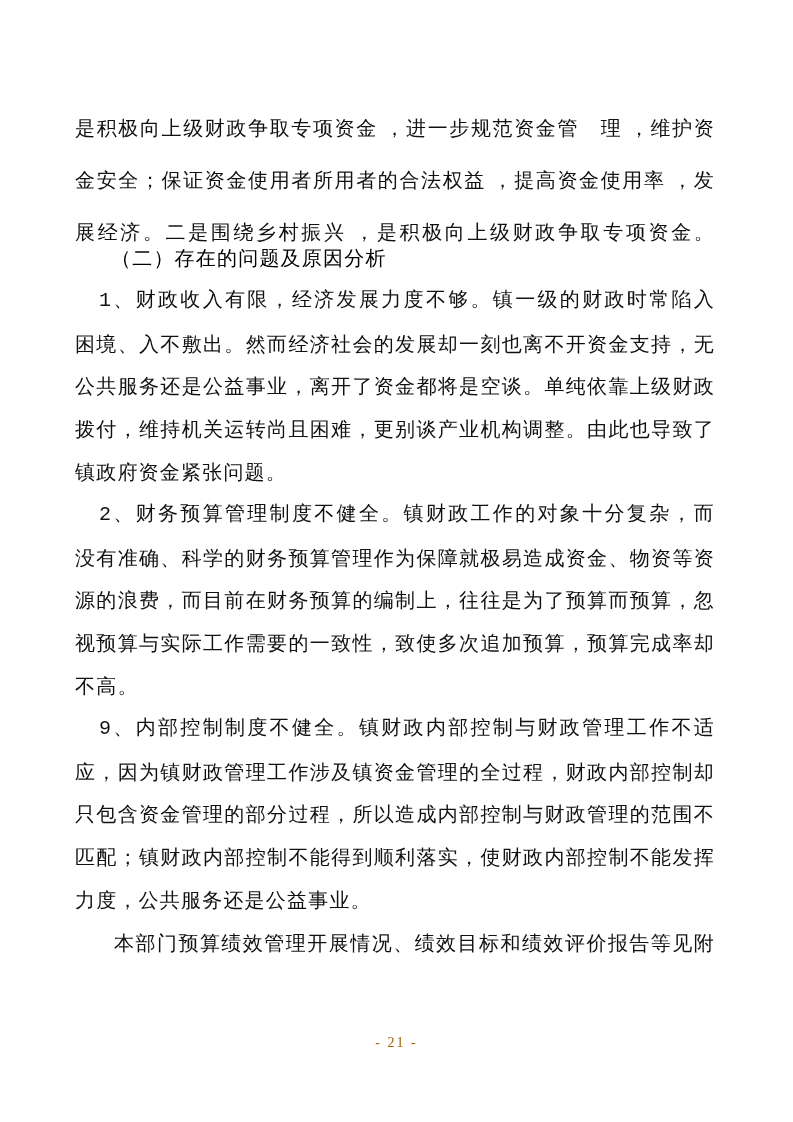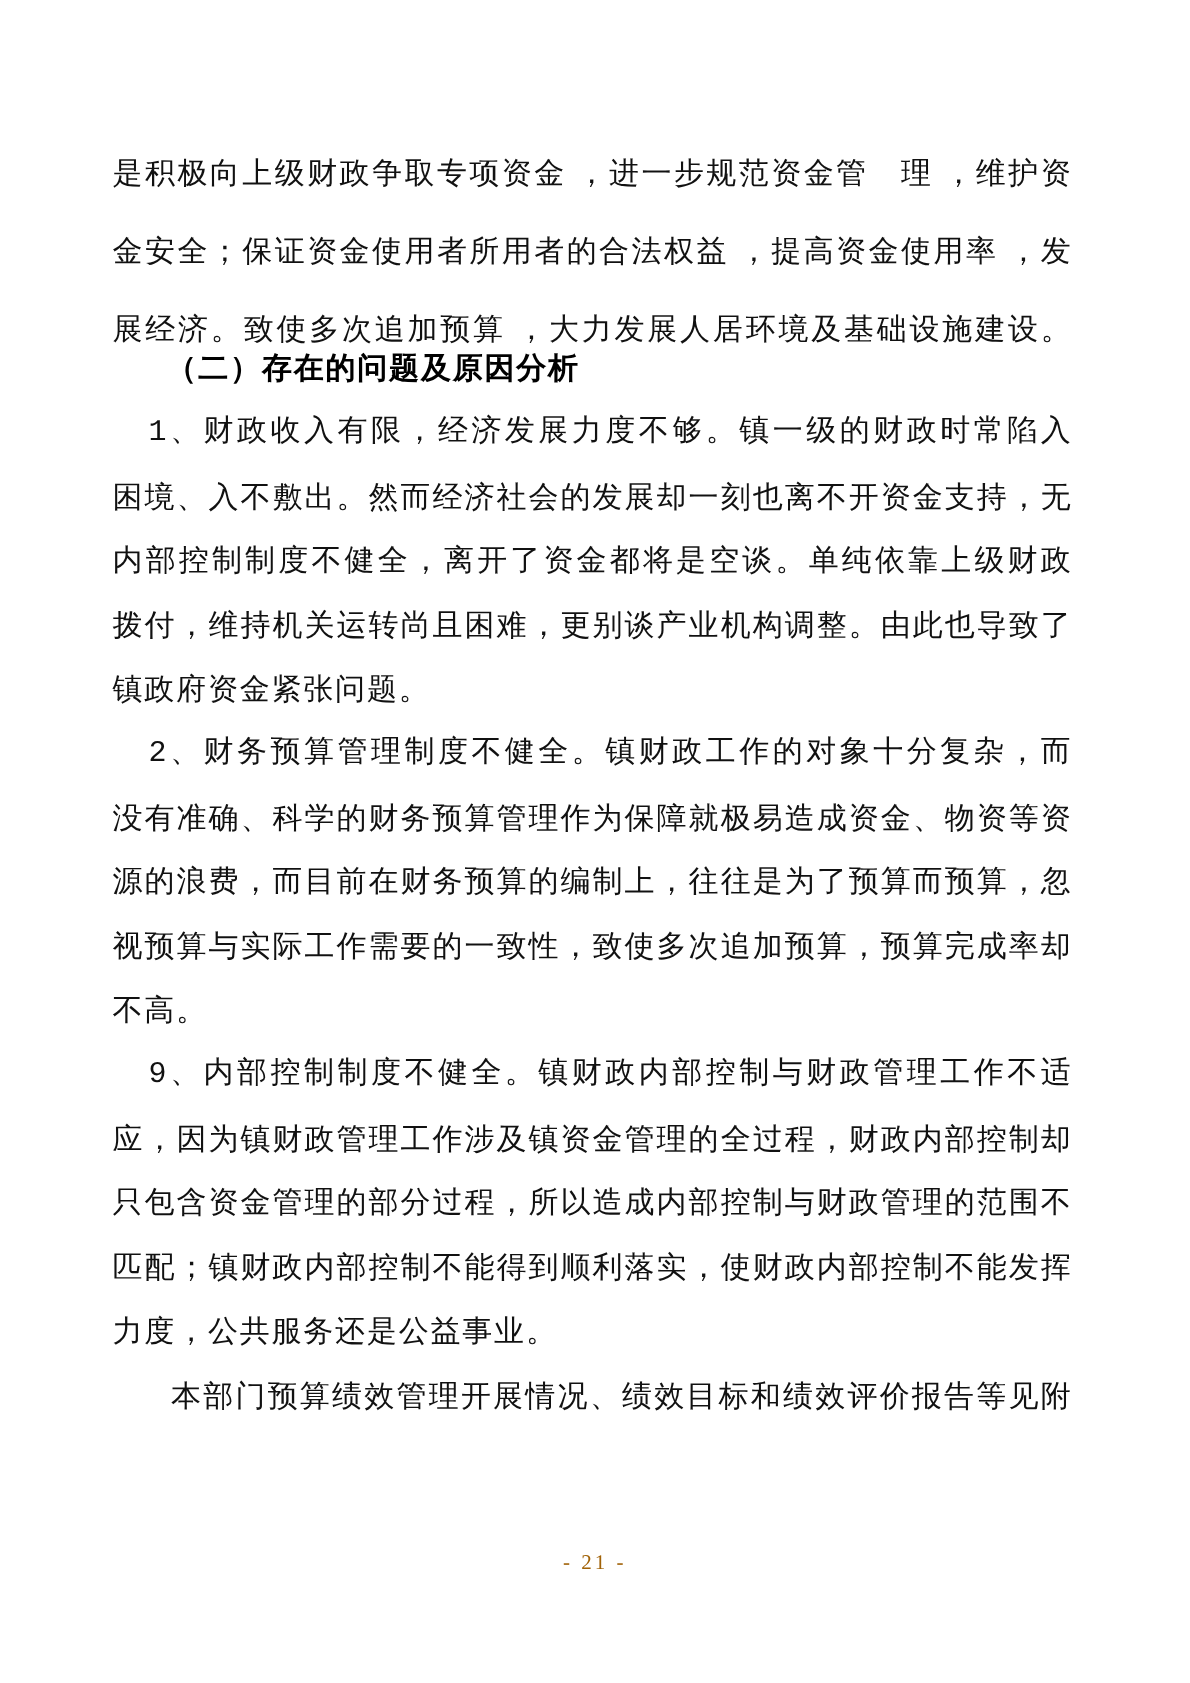--- a/index.html
+++ b/index.html
@@ -12,21 +12,21 @@
     width: 793px;
     height: 1122px;
     background: #ffffff;
     color: #000000;
     font-family: "Liberation Serif", "DejaVu Serif", serif;
     overflow: hidden;
   }
   .textcol {
     position: absolute;
     left: 75px;
-    top: 90px;
+    top: 102px;
     width: 640px;
   }
   .line {
     font-size: 20px;
     letter-spacing: 1.2px;
     white-space: pre-wrap;
     color: #111111;
   }
   .intro .line {
     line-height: 52px;
@@ -39,21 +39,21 @@
   }
   .jl {
     text-align: justify;
     text-align-last: justify;
   }
   .end {
     text-align: right;
     text-align-last: left;
   }
   .heading {
-    font-weight: bold;
+    font-weight: normal;
     text-indent: 36px;
     text-align: left;
     text-align-last: left;
     color: #000000;
   }
   .indnum {
     text-indent: 24px;
     font-family: Liberation Mono, monospace;
   }
   .ind2 {
@@ -73,30 +73,30 @@
 </style>
 </head>
 <body>
 
 <div class="page">
   <div class="textcol">
 
     <div class="intro">
       <div class="line jl">是积极向上级财政争取专项资金 ，进一步规范资金管　理 ，维护资</div>
       <div class="line jl">金安全；保证资金使用者所用者的合法权益 ，提高资金使用率 ，发</div>
-      <div class="line jl">展经济。致使多次追加预算 ，大力发展人居环境及基础设施建设。</div>
+      <div class="line jl">展经济。二是围绕乡村振兴 ，是积极向上级财政争取专项资金。</div>
     </div>
 
     <div class="main">
       <div class="line heading">（二）存在的问题及原因分析</div>
 
       <div>
         <div class="line jl indnum">1、财政收入有限，经济发展力度不够。镇一级的财政时常陷入</div>
         <div class="line jl">困境、入不敷出。然而经济社会的发展却一刻也离不开资金支持，无</div>
-        <div class="line jl">内部控制制度不健全，离开了资金都将是空谈。单纯依靠上级财政</div>
+        <div class="line jl">公共服务还是公益事业，离开了资金都将是空谈。单纯依靠上级财政</div>
         <div class="line jl">拨付，维持机关运转尚且困难，更别谈产业机构调整。由此也导致了</div>
         <div class="line end">镇政府资金紧张问题。</div>
       </div>
 
       <div>
         <div class="line jl indnum">2、财务预算管理制度不健全。镇财政工作的对象十分复杂，而</div>
         <div class="line jl">没有准确、科学的财务预算管理作为保障就极易造成资金、物资等资</div>
         <div class="line jl">源的浪费，而目前在财务预算的编制上，往往是为了预算而预算，忽</div>
         <div class="line jl">视预算与实际工作需要的一致性，致使多次追加预算，预算完成率却</div>
         <div class="line end">不高。</div>

